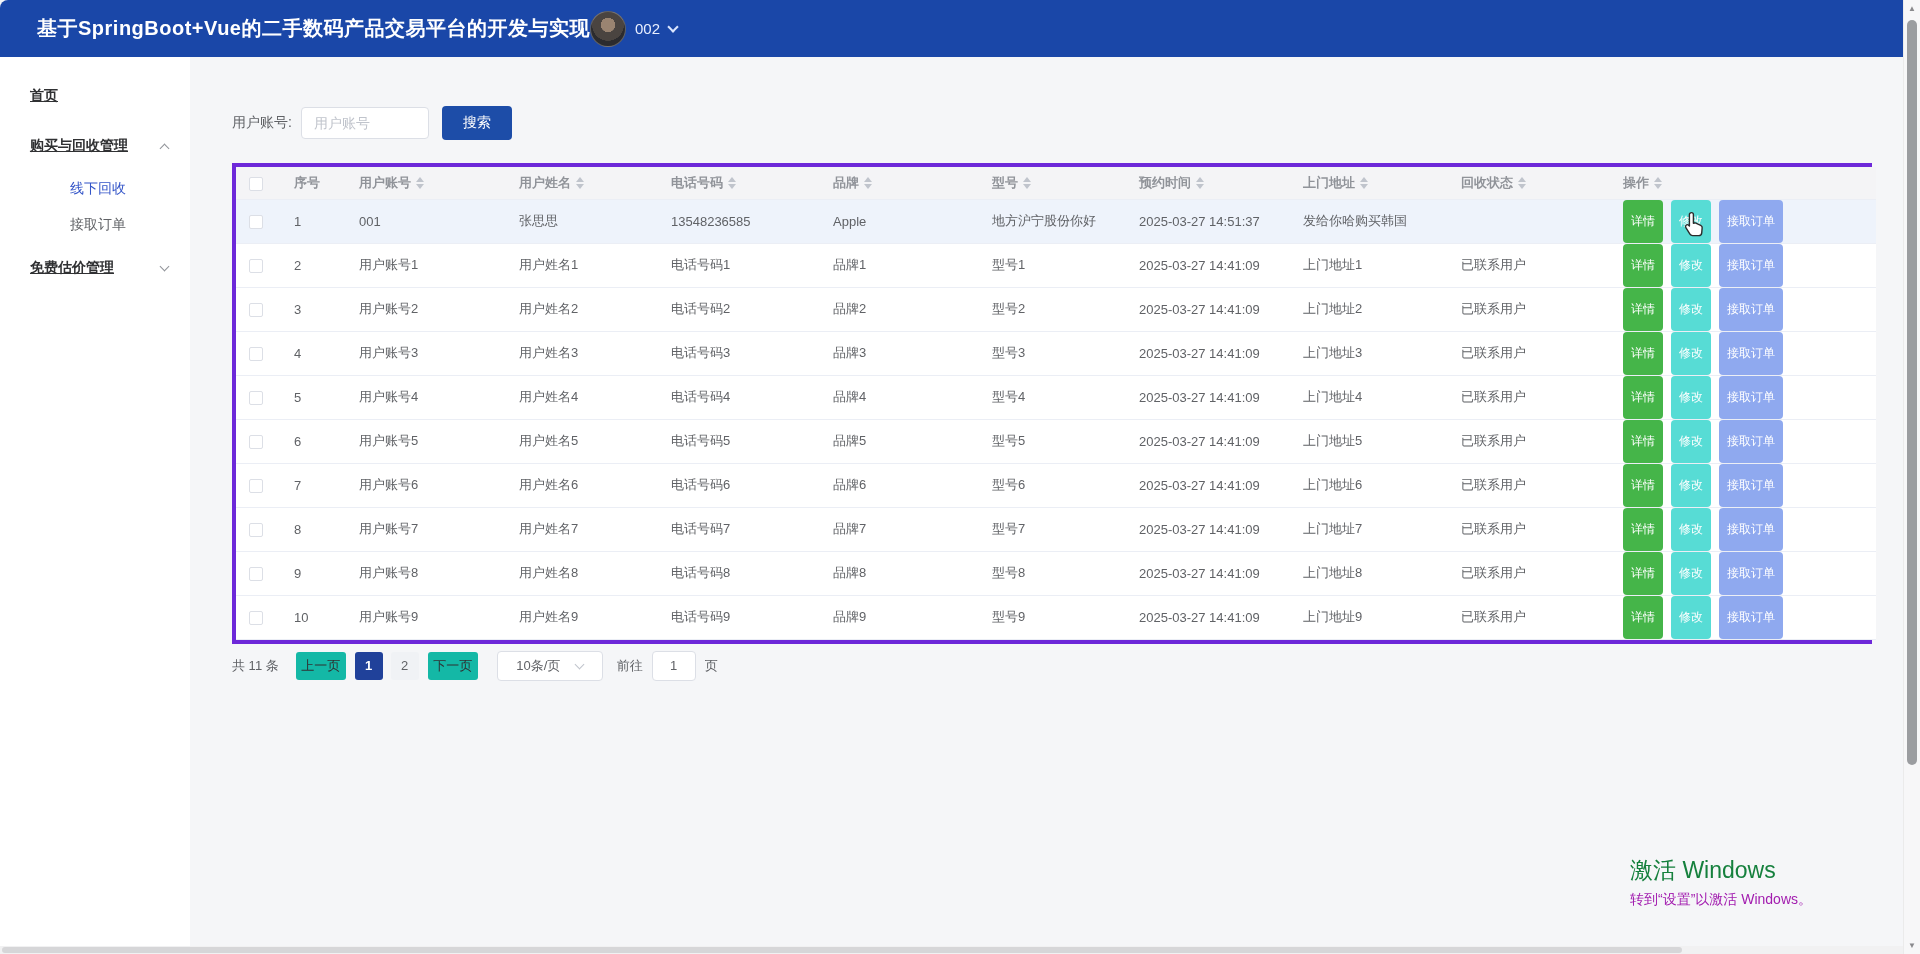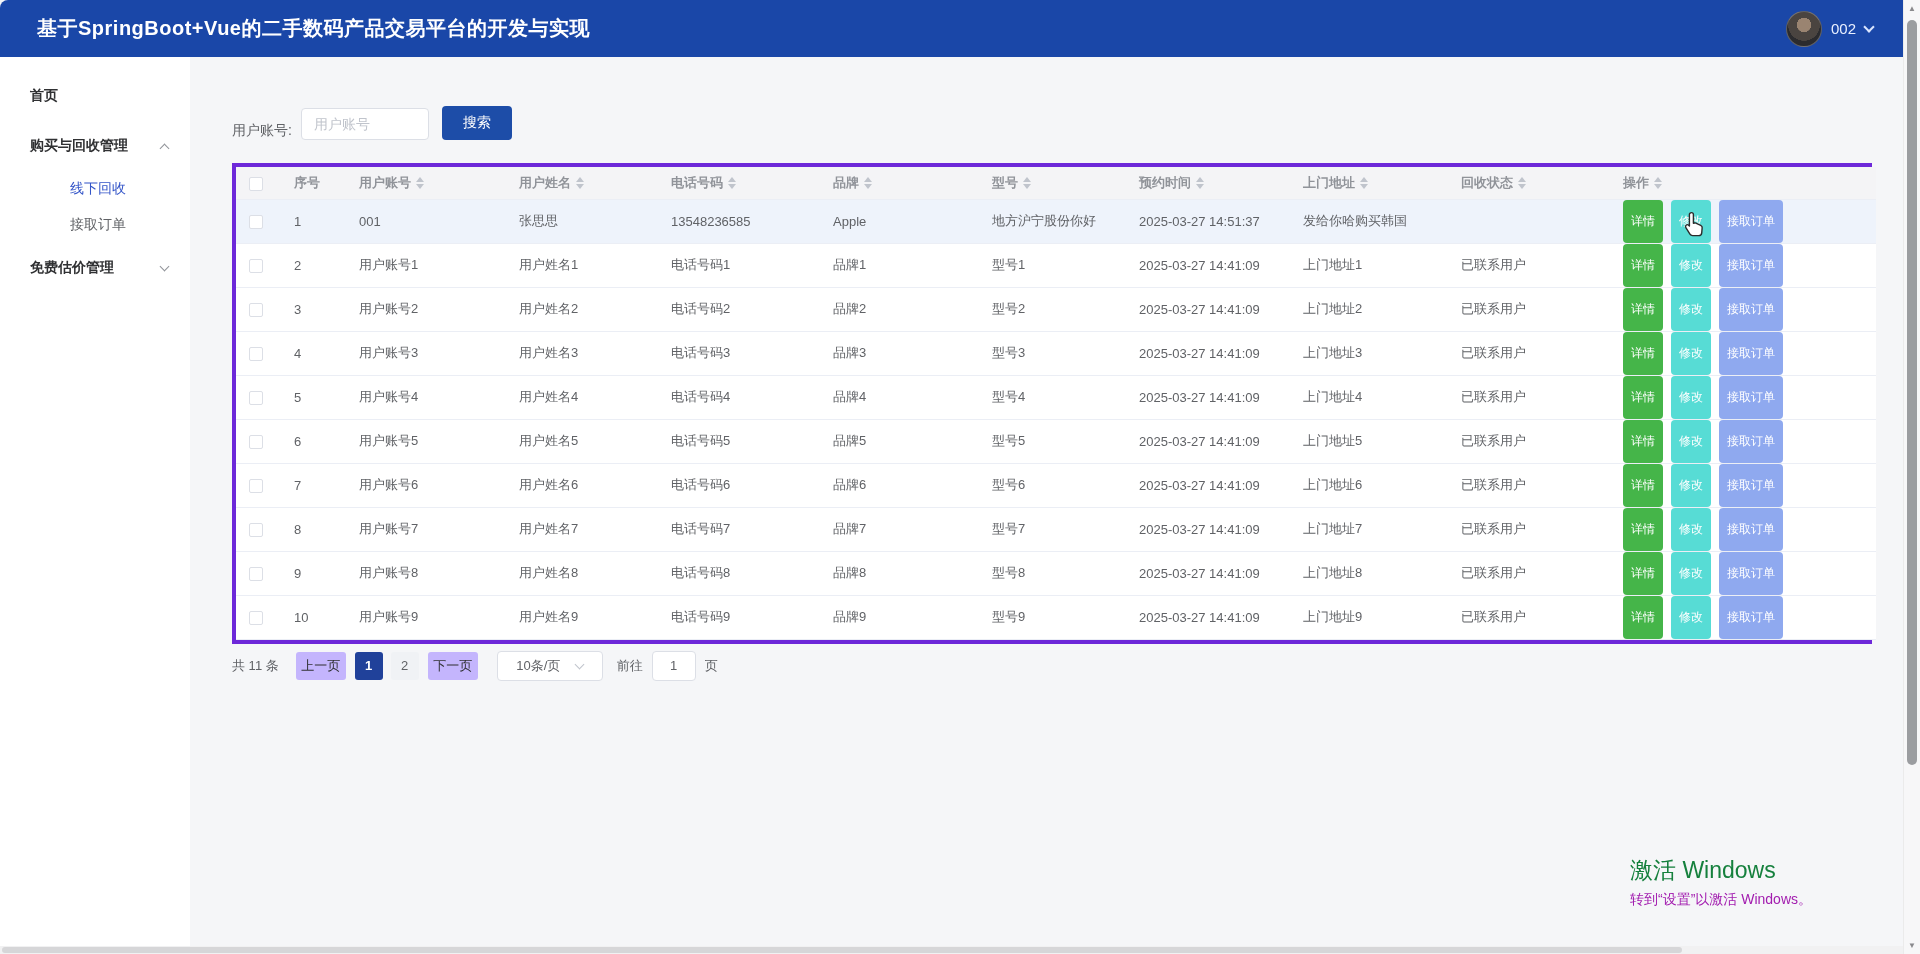--- a/index.html
+++ b/index.html
@@ -3,44 +3,44 @@
 <meta charset="utf-8">
 <style>
   * { margin:0; padding:0; box-sizing:border-box; }
   html,body { width:1920px; height:954px; overflow:hidden; }
   body { font-family:"Liberation Sans","DejaVu Sans",sans-serif; background:#e9e9eb; }
   .app { position:relative; width:1920px; height:954px; background:#f5f6f8; overflow:hidden; }
 
   
   .topbar { position:absolute; top:0; left:0; width:1903px; height:57px;
             background:var(--header-bg,#1A47A8); display:flex; align-items:center;
-            justify-content:space-between; padding:0 30px 0 37px; border-top-left-radius:8px;gap:26px; }
+            justify-content:flex-start; padding:0 30px 0 37px; border-top-left-radius:8px; }
   .topbar-title { color:#ffffff; font-size:20px; font-weight:bold; letter-spacing:.5px; }
   .topbar-right { display:flex; align-items:center; gap:9px; }
   .avatar { width:36px; height:36px; border-radius:50%;
             background:radial-gradient(circle at 50% 38%, #9a8471 0 26%, #4a4440 27% 58%, #2b2b2e 59% 100%);
             border:1px solid rgba(255,255,255,.25); }
   .username { color:#e8efff; font-size:15px; }
   .chev-down-sm { width:8px; height:8px; border-right:2px solid #dbe6ff; border-bottom:2px solid #dbe6ff;
                   transform:rotate(45deg); margin-top:-4px; }
 
   
   .sidebar { position:absolute; top:57px; left:0; width:190px; height:897px; background:#ffffff; padding-top:14px; }
   .menu-item { height:50px; display:flex; align-items:center; justify-content:space-between;
-               padding:0 22px 0 30px; font-size:14px; color:#303133; font-weight:bold; cursor:pointer; }
+               padding:0 22px 0 30px; font-size:14px; color:#303133; font-weight:bold; cursor:pointer;text-decoration:underline; }
   .sub-item { height:36px; display:flex; align-items:center; padding-left:70px; font-size:14px; color:#606266; cursor:pointer; }
   .sub-item.active { color:var(--sidebar-active-text,#3556C8); }
   .chev { width:7px; height:7px; border-right:1.5px solid #909399; border-bottom:1.5px solid #909399; }
   .chev.up { transform:rotate(-135deg); margin-top:4px; }
   .chev.down { transform:rotate(45deg); margin-top:-3px; }
 
   
   .main { position:absolute; left:190px; top:57px; width:1713px; height:897px; padding:49px 0 0 42px; }
 
-  .search-row { display:flex; align-items:flex-end; height:34px; margin-bottom:23px; }
+  .search-row { display:flex; align-items:center; height:34px; margin-bottom:23px; }
   .search-label { font-size:14px; color:#606266; margin-right:9px; }
   .search-input { width:128px; height:32px; border:1px solid #dcdfe6; border-radius:4px; background:#fff;
                   padding:0 12px; font-size:14px; color:#606266; outline:none; }
   .search-input::placeholder { color:#c0c4cc; }
   .btn-search { margin-left:13px; width:70px; height:34px; background:var(--primary-button,#1D4DA8);
                 color:#fff; border:none; border-radius:4px; font-size:14px; cursor:pointer; }
 
   .table-wrap { width:1640px; background:#b91c1c; border:4px solid #6d28d9; }
   table { width:100%; border-collapse:collapse; table-layout:fixed; }
   thead th { height:32px; background:#f4f4f6; color:#909399; font-size:13px; font-weight:bold;
@@ -54,21 +54,21 @@
   .caret-dn { width:0; height:0; border-left:4px solid transparent; border-right:4px solid transparent; border-top:5px solid #c0c4cc; }
   .checkbox { display:inline-block; width:14px; height:14px; background:#fff; border:1px solid #dcdfe6; border-radius:2px; cursor:pointer; vertical-align:middle; }
   .btn { height:43px; border:none; border-radius:4px; color:#fff; font-size:12px; padding:0 8px; margin-right:8px; cursor:pointer; white-space:nowrap; }
   .btn-detail { background:var(--success-button,#45B549); }
   .btn-edit   { background:var(--edit-button,#57DCD5); }
   .btn-take   { background:var(--take-button,#8FA9EF); }
 
   
   .pagination { margin-top:7px; display:flex; align-items:center; font-size:13px; color:#606266; }
   .pg-total { margin-right:12px; }
-  .pg-btn { min-width:50px; height:28px; background:#c4b5fd; border:none; border-radius:3px;
+  .pg-btn { min-width:50px; height:28px; background:#14b8a6; border:none; border-radius:3px;
             margin:0 5px; font-size:13px; color:#303133; display:flex; align-items:center; justify-content:center; cursor:pointer; }
   .pg-num { min-width:28px; height:28px; background:#f0f2f5; border-radius:3px; margin:0 4px;
             display:flex; align-items:center; justify-content:center; cursor:pointer; color:#606266; }
   .pg-num.active { background:var(--active-page-bg,#20419A); color:#fff; font-weight:bold; }
   .pg-select { width:106px; height:30px; border:1px solid #dcdfe6; border-radius:4px; background:#fff;
                margin:0 14px; display:flex; align-items:center; justify-content:center; gap:16px; cursor:pointer; }
   .pg-select .chev { border-color:#c0c4cc; }
   .pg-goto { display:flex; align-items:center; }
   .pg-goto-input { width:44px; height:30px; border:1px solid #dcdfe6; border-radius:4px; background:#fff;
                    text-align:center; font-size:13px; color:#606266; margin:0 9px; outline:none; }

